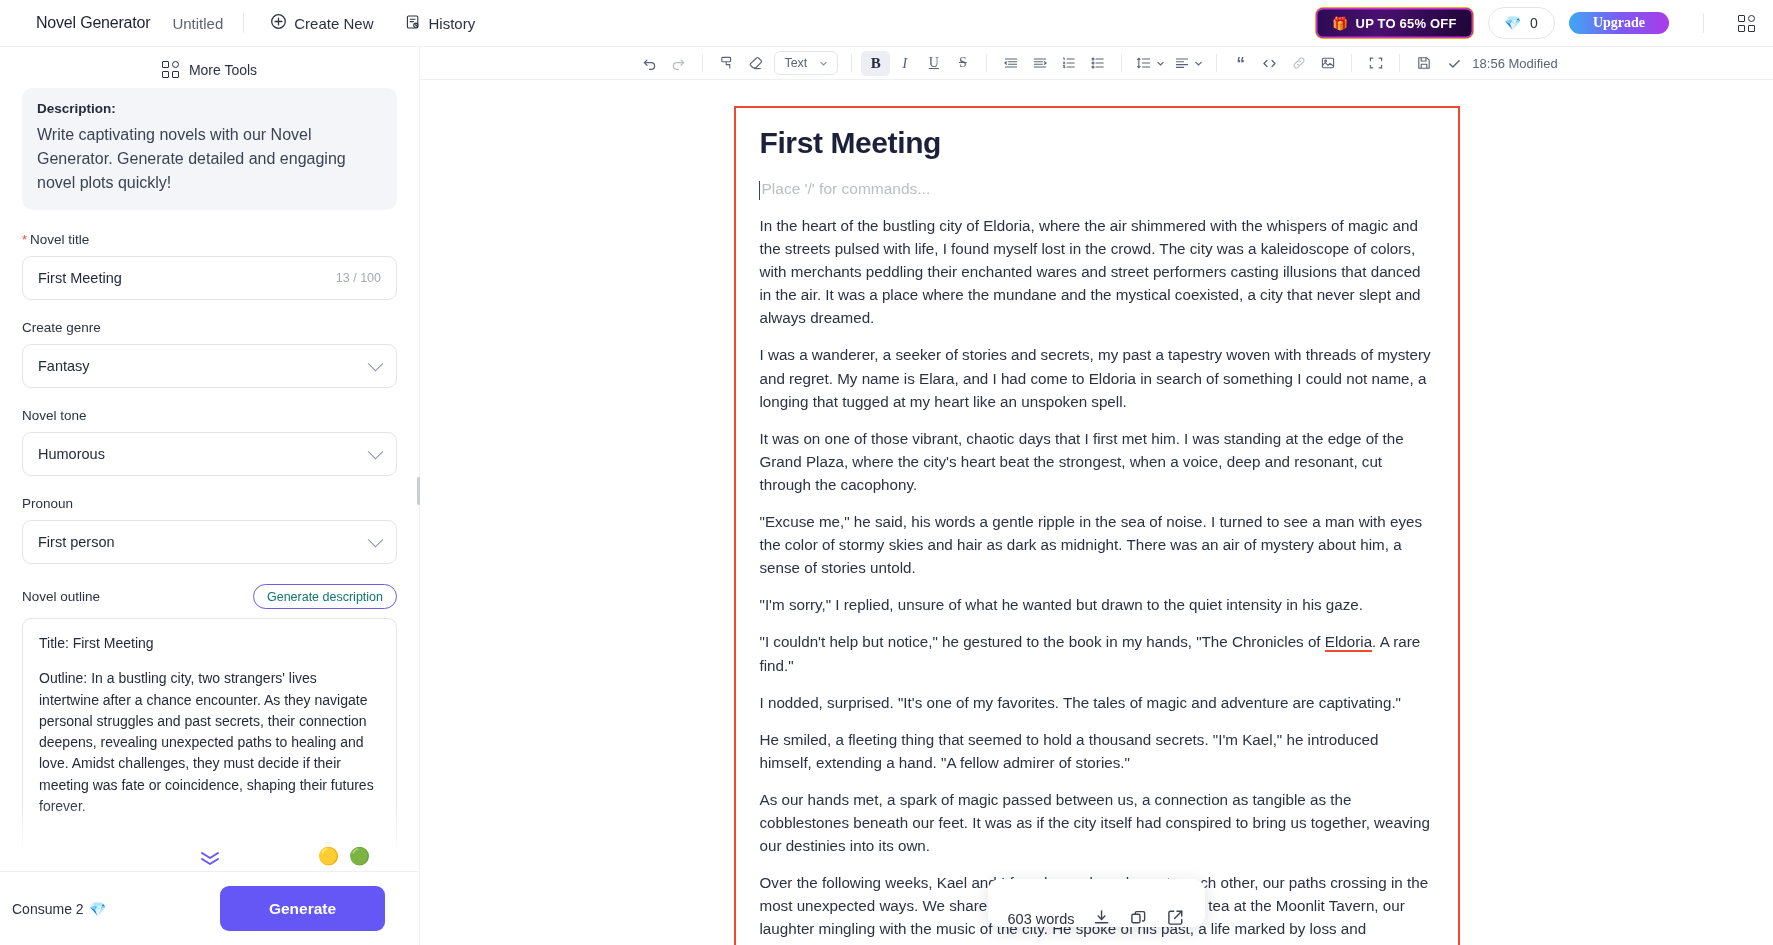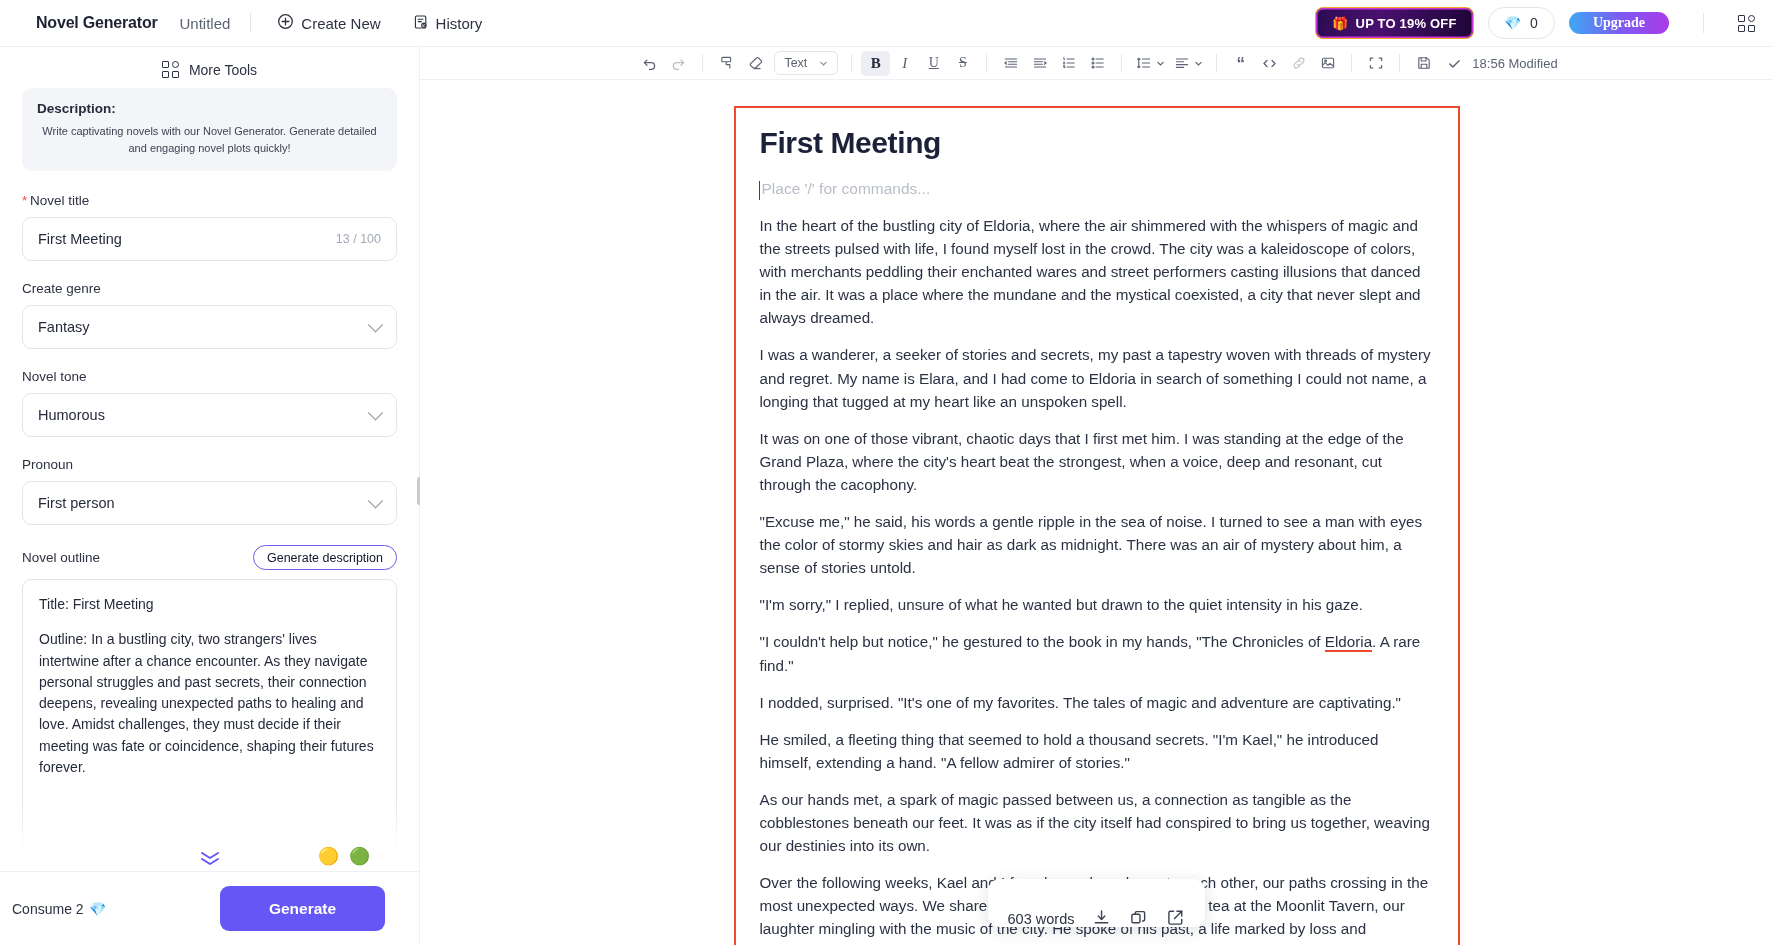--- a/index.html
+++ b/index.html
@@ -16,21 +16,21 @@
   
   .topbar {
     height: 47px; min-height: 47px;
     display: flex; align-items: center;
     padding: 0 18px 0 36px;
     background: #fff;
     border-bottom: 1px solid #eef0f3;
     position: relative; z-index: 40;
   }
   .brand {
-    font-size: 16px; font-weight: 700; color: #1e2233;
+    font-size: 16px; font-weight: 400; color: #1e2233;
     letter-spacing: -0.2px;
     text-align: center;
   }
   .doc-title {
     font-size: 15px; color: #5b6373; margin-left: 22px;
   }
   .tb-divider {
     width: 1px; height: 20px; background: #e3e6ec; margin: 0 20px;
   }
   .tb-btn {
@@ -82,21 +82,21 @@
     padding: 14px 0 6px 0; font-size: 14px; color: #2c3242; cursor: pointer;
   }
   .sb-scroll {
     flex: 1; overflow: hidden; padding: 4px 22px 0 22px; position: relative;
   }
   .desc-card {
     background: #f3f5f9; border-radius: 10px; padding: 13px 15px 15px 15px;
     margin-bottom: 22px;
   }
   .desc-title { font-size: 13.5px; font-weight: 700; color: #252b3b; margin-bottom: 7px; }
-  .desc-body { font-size: 11px; line-height: 1.5; color: #3c4352; text-align: center; }
+  .desc-body { font-size: 16px; line-height: 1.5; color: #3c4352; }
   .field-label {
     font-size: 13.5px; color: #2c3242; margin-bottom: 9px; display: flex; align-items: center;
   }
   .req { color: #e8503a; margin-right: 3px; font-size: 13px; line-height: 1; }
   .field { margin-bottom: 20px; }
   .input-wrap {
     height: 44px; border: 1px solid #e2e5ec; border-radius: 9px;
     display: flex; align-items: center; padding: 0 15px; background: #fff;
   }
   .input-wrap input {
@@ -105,21 +105,21 @@
   }
   .counter { font-size: 12.5px; color: #a3a9b6; margin-left: 8px; text-align: right; }
   .select {
     height: 44px; border: 1px solid #e2e5ec; border-radius: 9px;
     display: flex; align-items: center; justify-content: space-between;
     padding: 0 15px; font-size: 14.5px; color: #252b3b; cursor: pointer; background: #fff;
   }
   .chev { width: 11px; height: 11px; border-right: 1.6px solid #8a90a0; border-bottom: 1.6px solid #8a90a0; transform: rotate(45deg) translate(-2px,-2px); }
   .outline-head { display: flex; align-items: center; justify-content: space-between; margin-bottom: 9px; }
   .gen-desc-btn {
-    border: 1px solid #6c5ce7; color: #0f172a; background: #fff;
+    border: 1px solid #6c5ce7; color: #0f766e; background: #fff;
     border-radius: 14px; height: 25px; padding: 0 13px;
     font-size: 12.5px; cursor: pointer; font-family: inherit;
   }
   .textarea-wrap {
     border: 1px solid #e2e5ec; border-radius: 9px; padding: 14px 16px;
     height: 290px; overflow: hidden; position: relative; background: #fff;
   }
   .ta-line { font-size: 14px; line-height: 1.52; color: #252b3b; }
   .ta-line.gap { margin-top: 14px; }
   .fade-bottom {
@@ -237,21 +237,21 @@
           <circle cx="13.5" cy="14" r="2.6" fill="#fff"></circle>
           <path d="M13.5 12.6V14l1 .7" stroke-linecap="round"></path>
         </svg>
       </span>
       <span>History</span>
     </div>
 
     <div class="topbar-right">
       <div class="promo">
         <span>🎁</span>
-        <span>UP TO 19% OFF</span>
+        <span>UP TO 65% OFF</span>
       </div>
       <div class="credits">
         <span>💎</span>
         <span>0</span>
       </div>
       <button class="upgrade">Upgrade</button>
       <span class="tb-divider"></span>
       <div class="grid-icon">
         <i></i>
           <i class="circ"></i>

